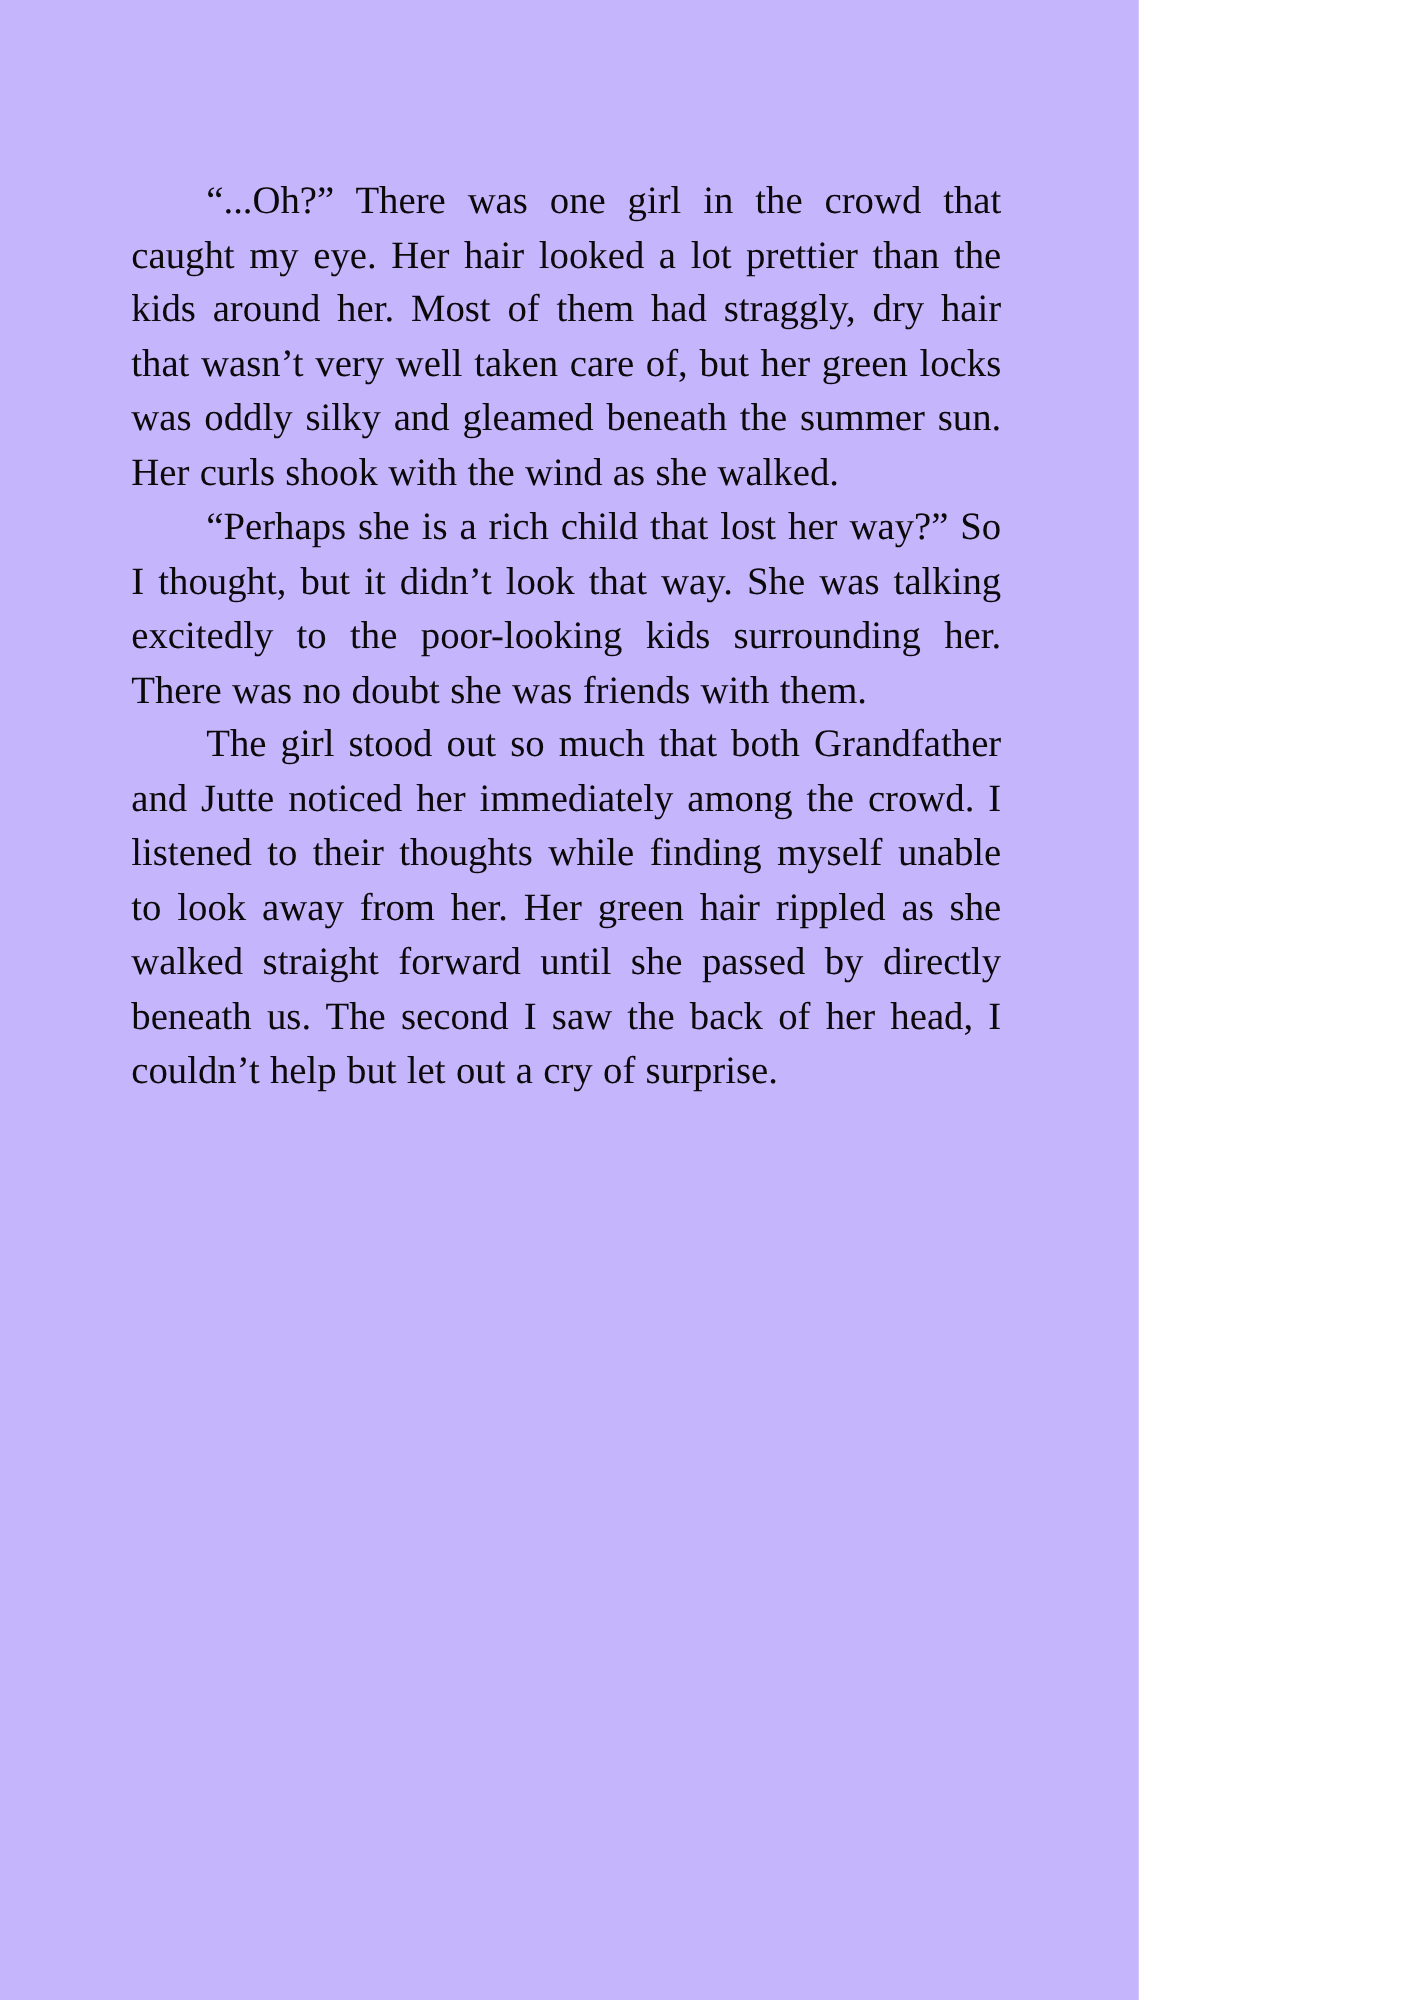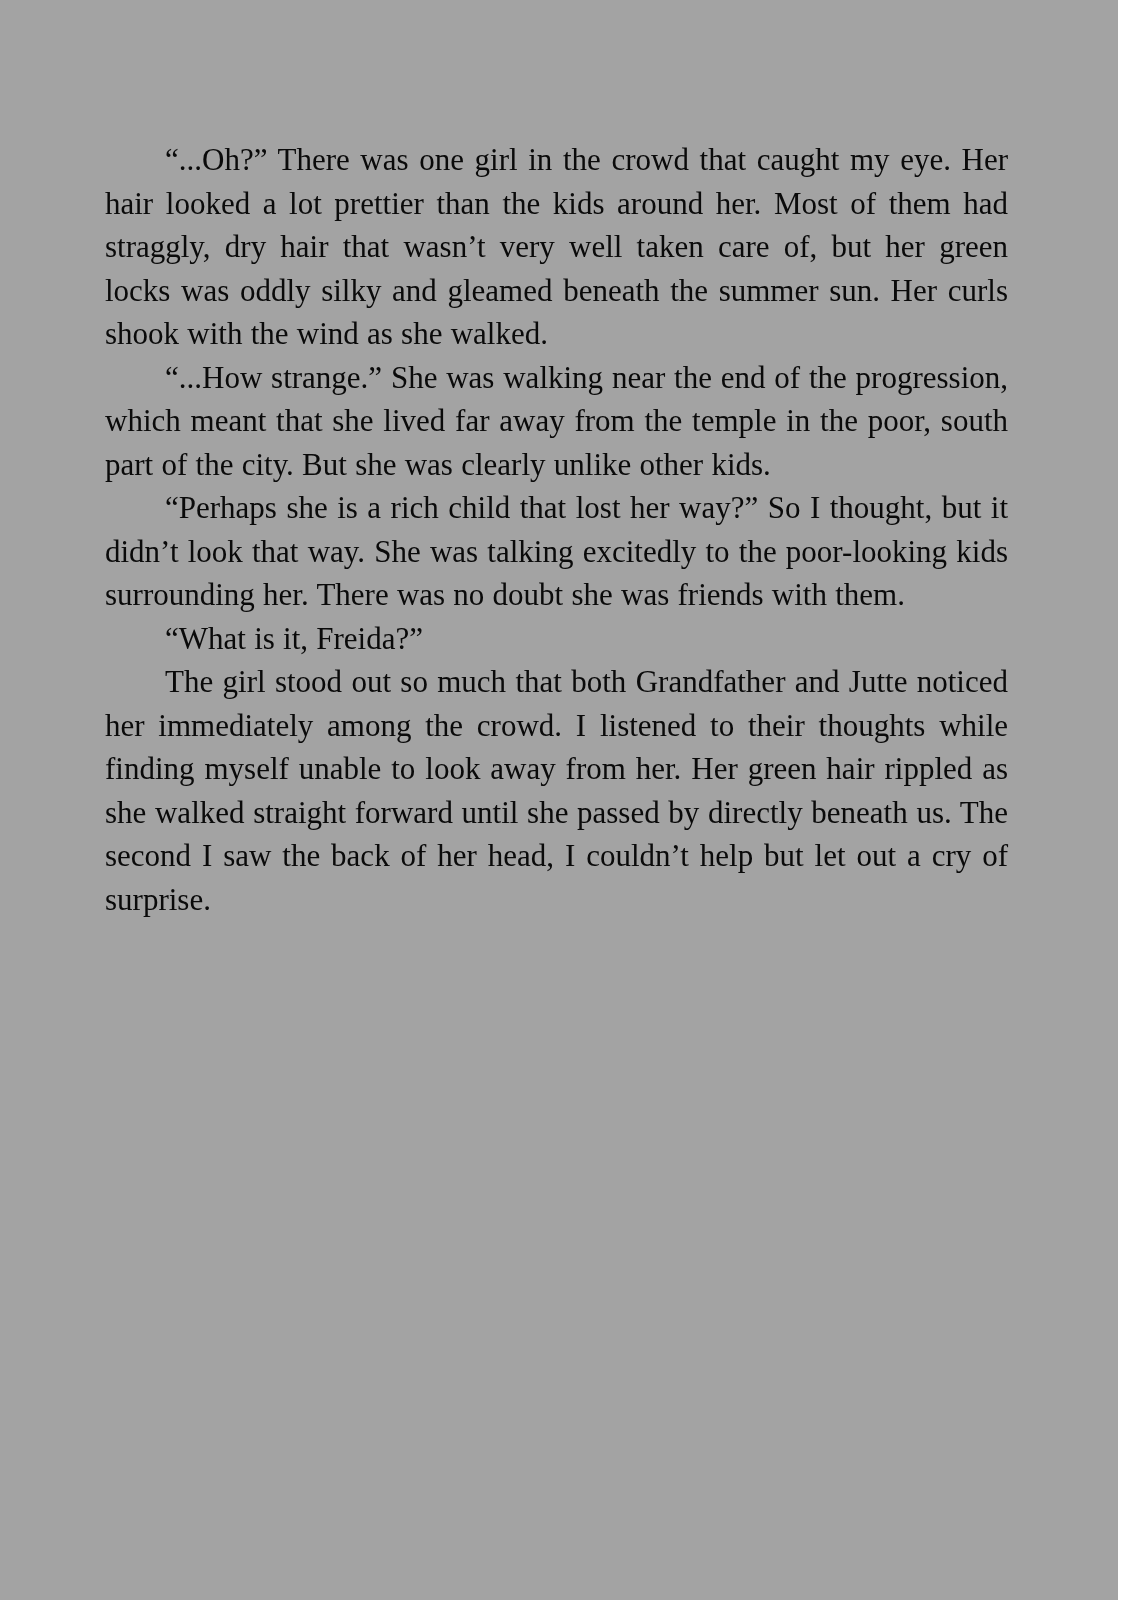--- a/index.html
+++ b/index.html
@@ -2,24 +2,24 @@
 <html><head>
 <meta charset="utf-8">
 <style>
   html, body {
     margin: 0;
     padding: 0;
     background: #ffffff;
   }
   .page {
     position: relative;
-    width: 1118px;
+    width: 911px;
     height: 1600px;
     box-sizing: border-box;
-    background: #a3a3a3;
+    background: #c4b5fd;
     padding: 138px 110px 0 105px;
     overflow: hidden;
   }
   .page-text {
     font-family: "Liberation Serif", "DejaVu Serif", serif;
     font-size: 31px;
     line-height: 43.5px;
     color: #0a0a0a;
     text-align: justify;
   }
@@ -29,18 +29,16 @@
     text-indent: 60px;
     word-spacing: 0.5px;
   }
 </style>
 </head>
 <body>
 
 <div class="page">
   <div class="page-text">
     <p>“...Oh?” There was one girl in the crowd that caught my eye. Her hair looked a lot prettier than the kids around her. Most of them had straggly, dry hair that wasn’t very well taken care of, but her green locks was oddly silky and gleamed beneath the summer sun. Her curls shook with the wind as she walked.</p>
-    <p>“...How strange.” She was walking near the end of the progression, which meant that she lived far away from the temple in the poor, south part of the city. But she was clearly unlike other kids.</p>
     <p>“Perhaps she is a rich child that lost her way?” So I thought, but it didn’t look that way. She was talking excitedly to the poor-looking kids surrounding her. There was no doubt she was friends with them.</p>
-    <p>“What is it, Freida?”</p>
     <p>The girl stood out so much that both Grandfather and Jutte noticed her immediately among the crowd. I listened to their thoughts while finding myself unable to look away from her. Her green hair rippled as she walked straight forward until she passed by directly beneath us. The second I saw the back of her head, I couldn’t help but let out a cry of surprise.</p>
   </div>
 </div>
 
 </body></html>

